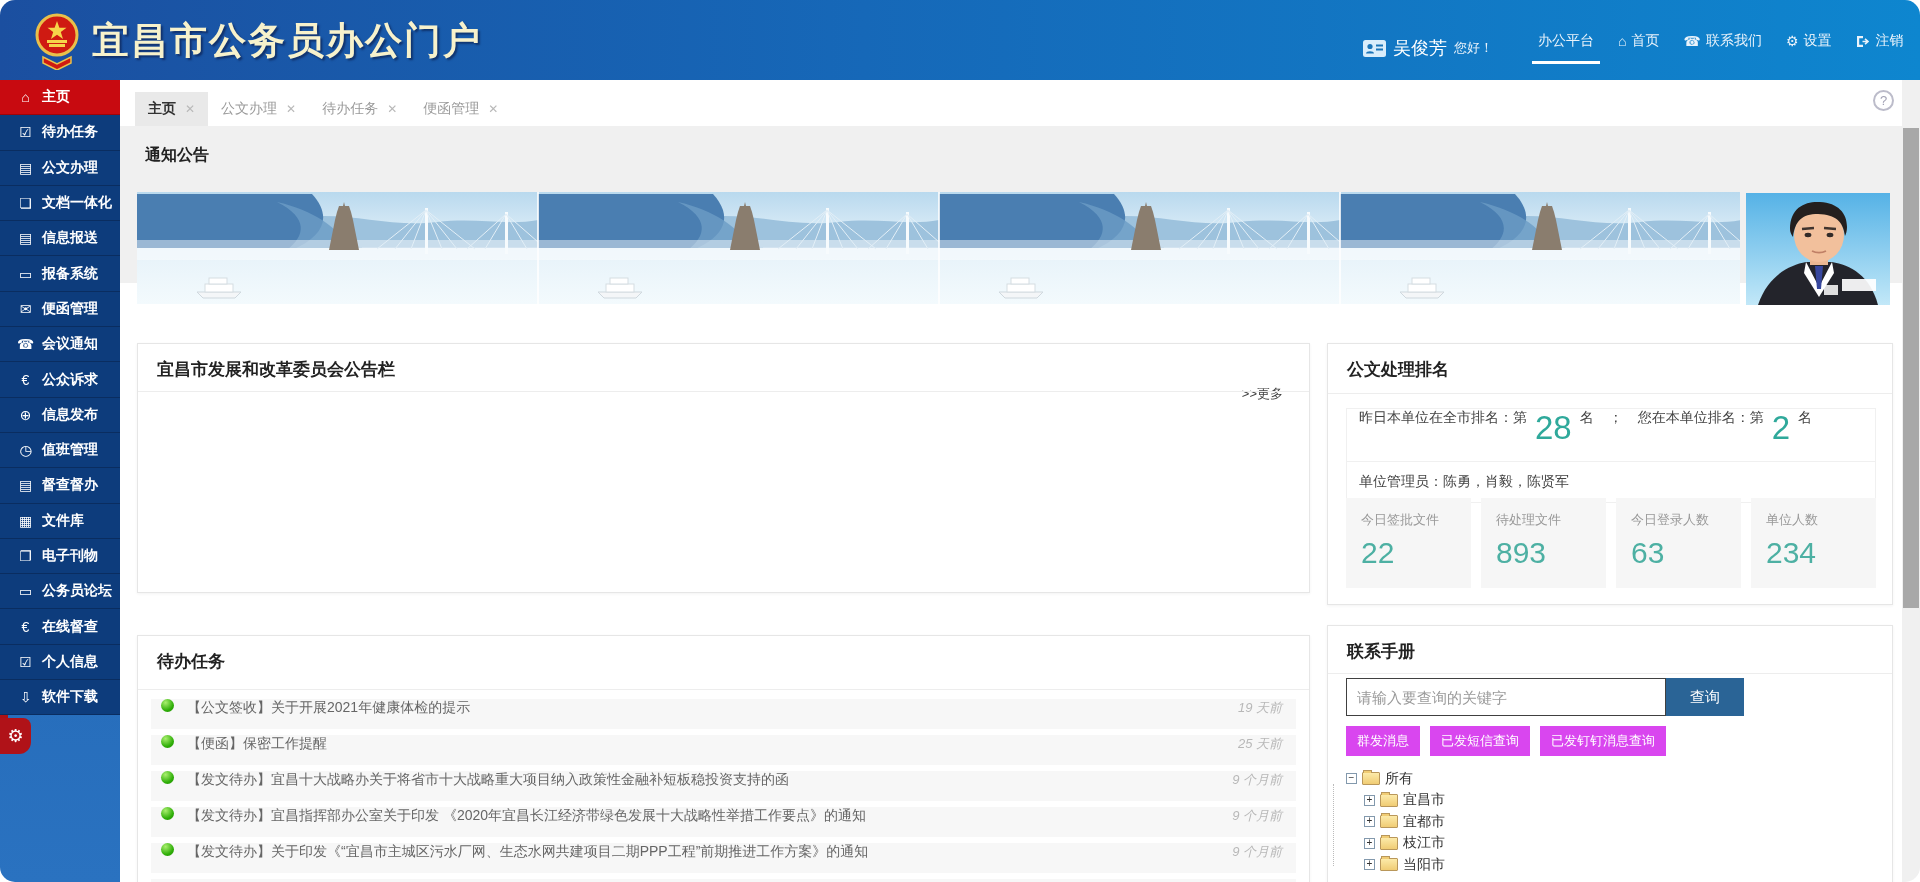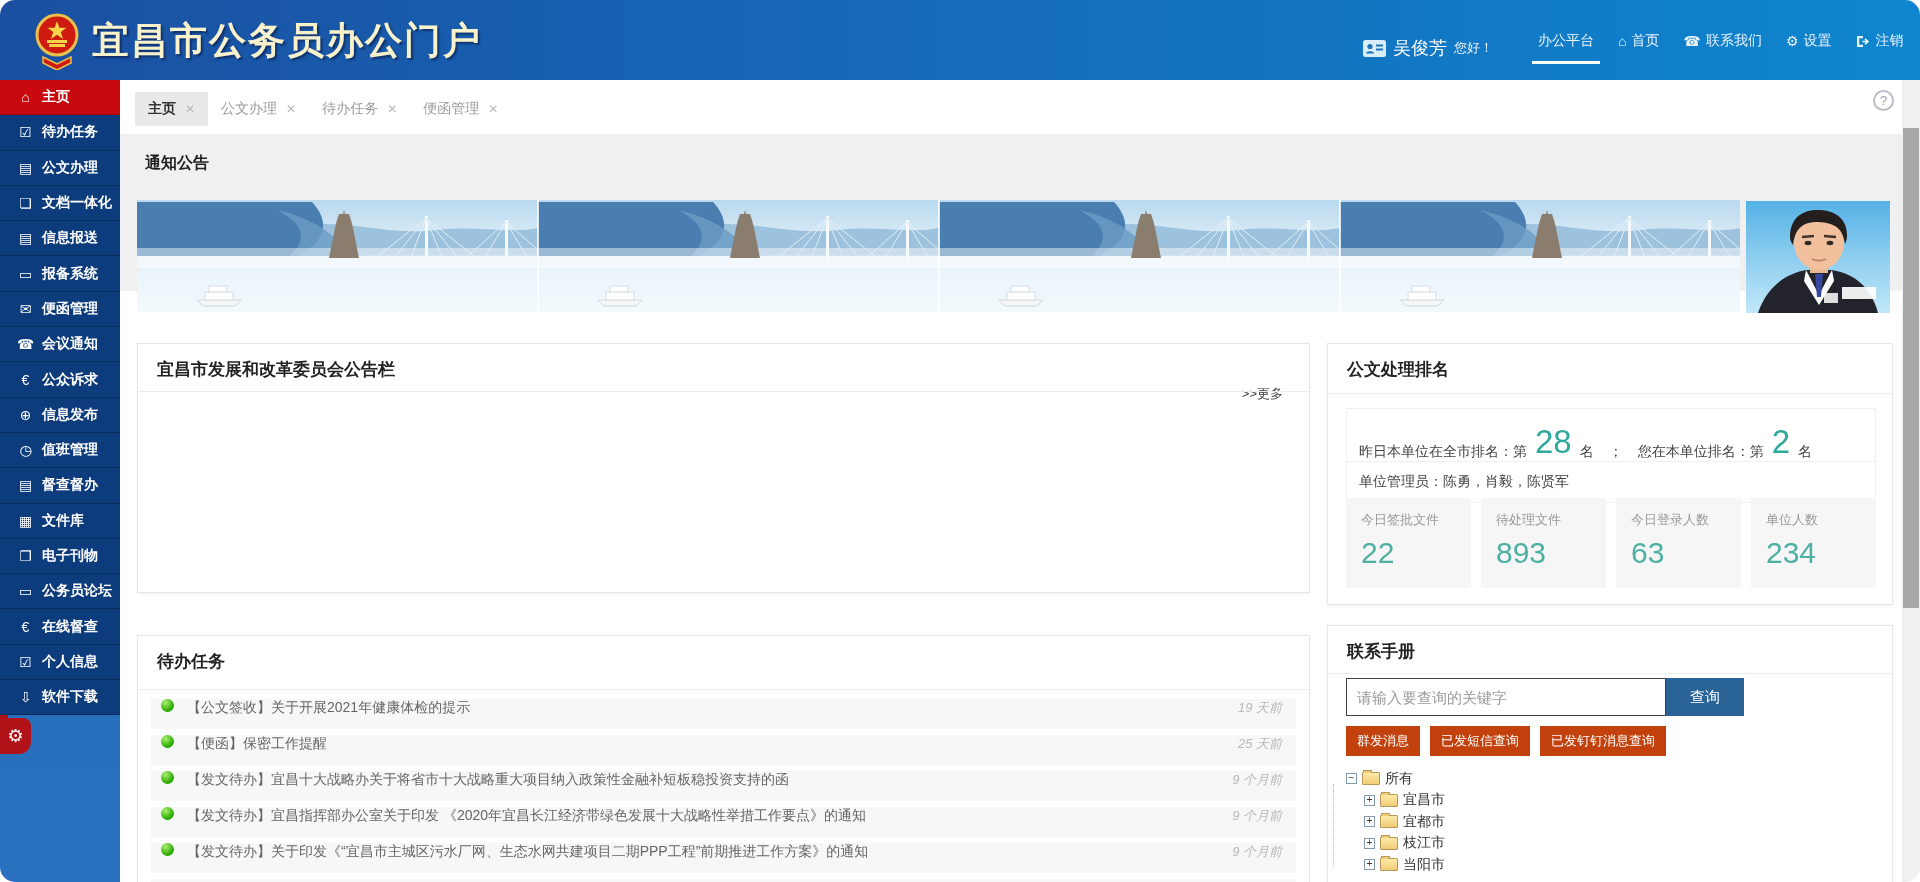--- a/index.html
+++ b/index.html
@@ -40,37 +40,37 @@
           display:flex;align-items:flex-end;padding-left:15px;box-sizing:border-box;}
   .tab{height:34px;display:flex;align-items:center;gap:9px;padding:0 13px;font-size:14px;
        color:#9a9a9a;cursor:pointer;white-space:nowrap;}
   .tab .x{font-size:12px;color:#b8b8b8;}
   .tab.active{background:#e9e9e9;color:#333;font-weight:bold;}
   .help-circle{position:absolute;left:1873px;top:90px;width:21px;height:21px;border:2px solid #bcbcca;
                border-radius:50%;color:#a2a2b4;font-size:13px;display:flex;align-items:center;
                justify-content:center;box-sizing:border-box;cursor:pointer;}
 
   
-  .notice{position:absolute;left:120px;top:134px;width:1782px;height:157px;background:#f0f0f0;}
+  .notice{position:absolute;left:120px;top:126px;width:1782px;height:157px;background:#f0f0f0;}
   .notice-title{position:absolute;left:25px;top:19px;font-size:16px;font-weight:bold;color:#222;}
   .banner{position:absolute;left:17px;top:66px;width:1603px;height:112px;background:#eaf4fa;overflow:hidden;}
   .portrait{position:absolute;left:1626px;top:67px;width:144px;height:112px;}
 
   
   .card{position:absolute;background:#fff;border:1px solid #e6e6e6;box-shadow:0 1px 3px rgba(0,0,0,.05);
         box-sizing:border-box;}
   .card-title{position:absolute;left:19px;top:14px;font-size:17px;font-weight:bold;color:#222;white-space:nowrap;}
   .card-divider{position:absolute;left:0;right:0;height:1px;background:#ededed;}
 
   .bulletin{left:137px;top:343px;width:1173px;height:250px;text-decoration:underline;}
   .more-link{position:absolute;right:26px;top:17px;font-size:13px;color:#404040;cursor:pointer;margin-top:24px;}
 
   .ranking{left:1327px;top:343px;width:566px;height:262px;}
   .rank-box{position:absolute;left:18px;top:64px;width:528px;border:1px solid #f0f0f0;}
-  .rank-row1{display:flex;align-items:flex-end;gap:5px;height:52px;padding:0 12px;
+  .rank-row1{display:flex;align-items:flex-start;gap:5px;height:52px;padding:0 12px;
              border-bottom:1px solid #f0f0f0;font-size:14px;color:#444;white-space:nowrap;}
   .rank-big{font-size:33px;color:#2fa99b;margin:0 3px;}
   .rank-row2{display:flex;align-items:center;height:40px;padding:0 12px;font-size:14px;color:#444;}
   .stats{position:absolute;left:18px;top:154px;width:530px;height:90px;display:grid;
          grid-template-columns:repeat(4,1fr);gap:10px;}
   .stat-box{background:#f6f6f6;padding:13px 0 0 15px;box-sizing:border-box;}
   .stat-label{font-size:13px;color:#999;}
   .stat-value{font-size:30px;color:#4db0a3;margin-top:7px;}
 
   .todo{left:137px;top:635px;width:1173px;height:290px;}
@@ -83,21 +83,21 @@
   .todo-time{font-size:13px;color:#b8b8b8;font-style:italic;white-space:nowrap;}
 
   .contacts{left:1327px;top:625px;width:566px;height:290px;}
   .search-input{position:absolute;left:18px;top:52px;width:320px;height:38px;border:1px solid #404040;
                 box-sizing:border-box;padding:0 10px;font-size:15px;color:#444;outline:none;
                 font-family:inherit;}
   .search-input::placeholder{color:#9a9a9a;}
   .search-btn{position:absolute;left:338px;top:52px;width:78px;height:38px;background:#2a6496;
               color:#fff;font-size:15px;border:none;cursor:pointer;font-family:inherit;}
   .msg-btns{position:absolute;left:18px;top:100px;display:flex;gap:10px;}
-  .msg-btn{height:30px;padding:0 11px;background:#c2410c;color:#fff;font-size:13px;border:none;
+  .msg-btn{height:30px;padding:0 11px;background:#d946ef;color:#fff;font-size:13px;border:none;
            display:flex;align-items:center;cursor:pointer;font-family:inherit;white-space:nowrap;}
   .tree{position:absolute;left:18px;top:142px;}
   .tree-row{display:flex;align-items:center;gap:5px;height:21.5px;cursor:pointer;white-space:nowrap;}
   .tree-row.child{padding-left:18px;}
   .toggle{width:11px;height:11px;box-sizing:border-box;border:1px solid #8399ad;background:#fff;
           font-size:10px;line-height:8px;text-align:center;color:#333;flex:0 0 11px;}
   .folder{width:16px;height:11px;background:linear-gradient(#fceaa9,#f0cc74);border:1px solid #b9975a;
           border-radius:1px;position:relative;flex:0 0 16px;}
   .folder::before{content:'';position:absolute;top:-3px;left:0;width:7px;height:2px;
                   background:#f0cc74;border:1px solid #b9975a;border-bottom:none;}

